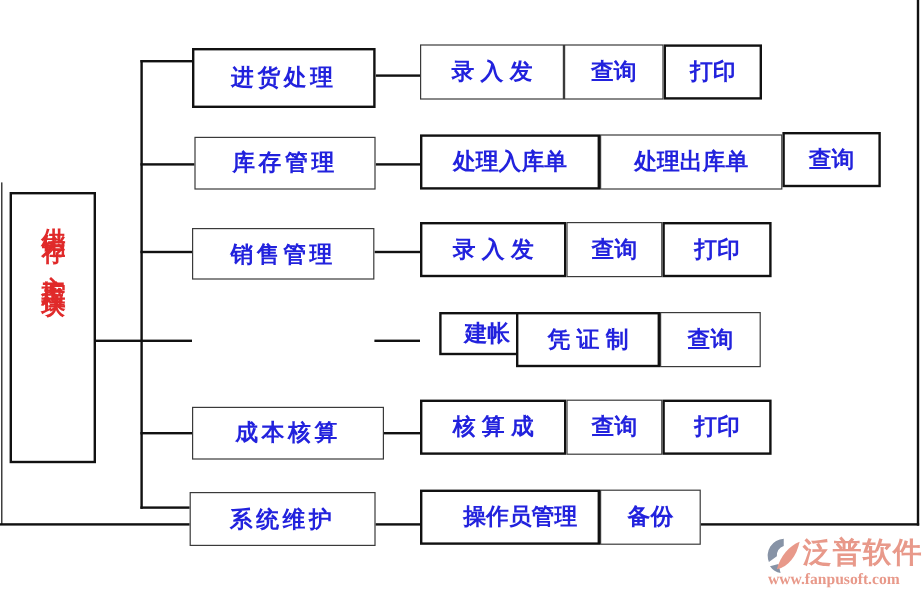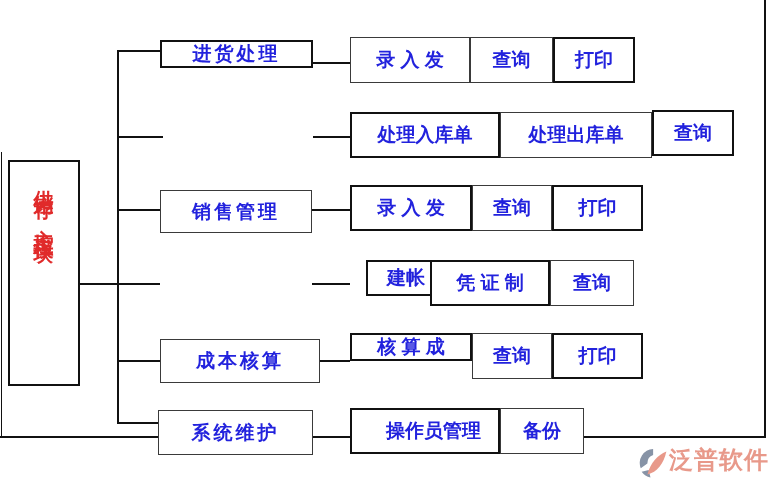--- a/index.html
+++ b/index.html
@@ -60,49 +60,51 @@
   <div class="line" style="left:312px;top:283px;width:38px;height:2px;"></div>
   <div class="line" style="left:117px;top:360px;width:44px;height:2px;"></div>
   <div class="line" style="left:312px;top:360px;width:38px;height:2px;"></div>
   <div class="line" style="left:117px;top:422px;width:42px;height:2px;"></div>
 
   <div id="root-box">
     <span class="vtext">供销存</span>
     <span class="vtext">主控模块</span>
   </div>
 
-  <div class="box b2" style="left:160px;top:40px;width:153px;height:28px;letter-spacing:3px;">进货处理</div>
+  <div class="box b2" style="left:160px;top:40px;width:153px;height:50px;letter-spacing:3px;">进货处理</div>
   <div class="box b1" style="left:350px;top:37px;width:120px;height:46px;">录 入 发</div>
   <div class="box b1" style="left:470px;top:37px;width:83px;height:46px;">查询</div>
   <div class="box b2" style="left:553px;top:37px;width:82px;height:46px;">打印</div>
 
+  <div class="box b1" style="left:162px;top:114px;width:151px;height:44px;letter-spacing:3px;">库存管理</div>
   <div class="box b2" style="left:350px;top:112px;width:150px;height:46px;">处理入库单</div>
   <div class="box b1" style="left:500px;top:112px;width:152px;height:46px;">处理出库单</div>
   <div class="box b2" style="left:652px;top:110px;width:82px;height:46px;">查询</div>
 
   <div class="box b1" style="left:160px;top:190px;width:152px;height:43px;letter-spacing:3px;">销售管理</div>
   <div class="box b2" style="left:350px;top:185px;width:122px;height:46px;">录 入 发</div>
   <div class="box b1" style="left:472px;top:185px;width:80px;height:46px;">查询</div>
   <div class="box b2" style="left:552px;top:185px;width:91px;height:46px;">打印</div>
 
   <div class="box b2" style="left:350px;top:260px;width:80px;height:36px;margin-left:16px;">建帐</div>
   <div class="box b2" style="left:430px;top:260px;width:120px;height:46px;">凭 证 制</div>
   <div class="box b1" style="left:550px;top:260px;width:84px;height:46px;">查询</div>
 
   <div class="box b1" style="left:160px;top:339px;width:160px;height:44px;letter-spacing:3px;">成本核算</div>
-  <div class="box b2" style="left:350px;top:333px;width:122px;height:28px;text-align:center;">核 算 成</div>
+  <div class="box b2" style="left:350px;top:333px;width:122px;height:46px;text-align:center;">核 算 成</div>
   <div class="box b1" style="left:472px;top:333px;width:80px;height:46px;">查询</div>
   <div class="box b2" style="left:552px;top:333px;width:91px;height:46px;">打印</div>
 
   <div class="box b1" style="left:158px;top:410px;width:155px;height:45px;letter-spacing:3px;">系统维护</div>
   <div class="box b2" style="left:350px;top:408px;width:150px;height:46px;padding-left:17px;">操作员管理</div>
   <div class="box b1" style="left:500px;top:408px;width:84px;height:46px;">备份</div>
 
   <div id="logo">
     <svg id="logo-icon" width="30" height="32" viewBox="0 0 34 34">
       <path fill="#8793a6" d="M16 1 A16 16 0 0 0 2 23 L 9.5 17.5 A10 10 0 0 1 16 8 Z"></path>
       <path fill="#8793a6" d="M3 27 A16 16 0 0 0 13 33.5 L 11 25 Z"></path>
       <path fill="#e8998a" d="M31 4 C 21 8 13 17 9.5 30 C 20.5 27.5 28 18 31 4 Z"></path>
     </svg>
     <span id="logo-brand">泛普软件</span>
+    <span id="logo-url">www.fanpusoft.com</span>
   </div>
 
 </div>
 
 </body></html>

